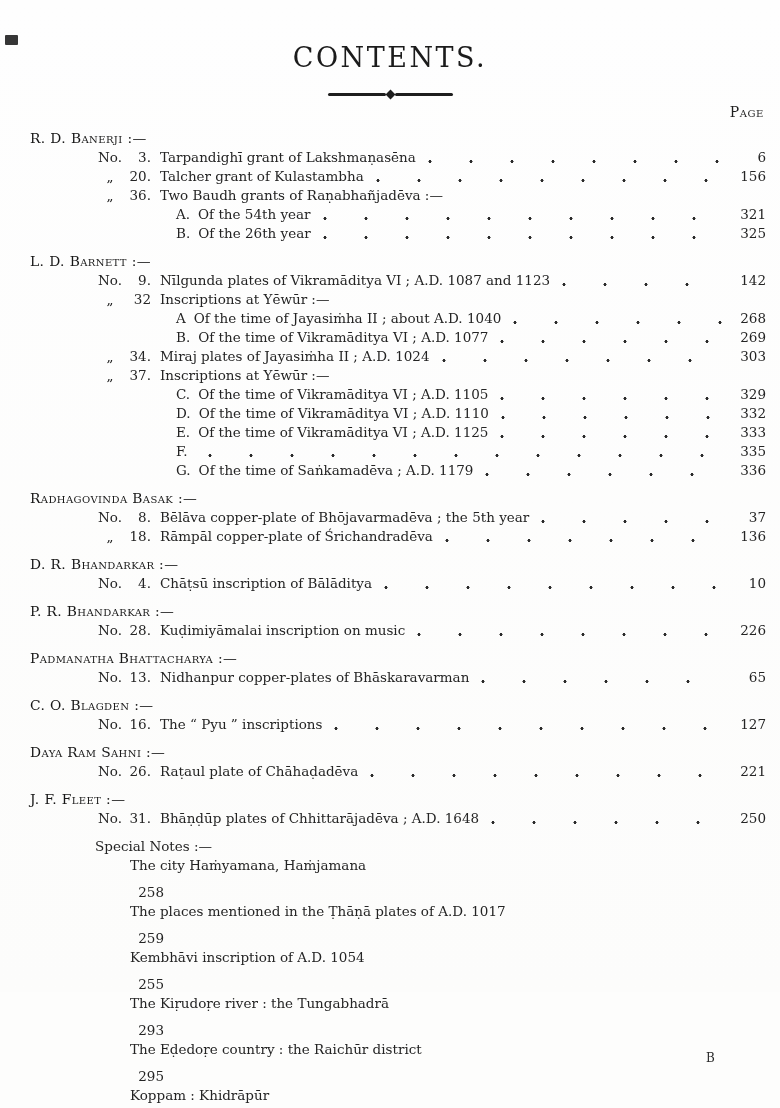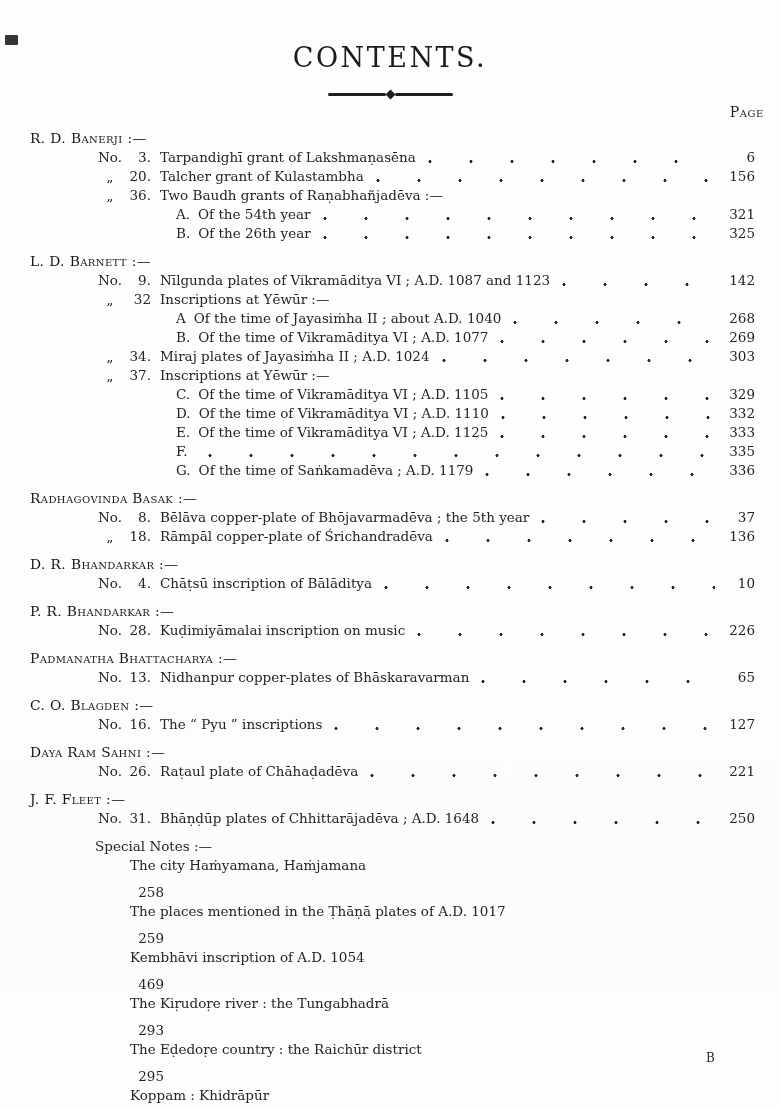--- a/index.html
+++ b/index.html
@@ -56,21 +56,21 @@
     font-variant: small-caps;
     font-size: 14px;
     letter-spacing: 0.6px;
     margin-top: 6px;
     color: #1e1e1e;
   }
   .toc { margin-top: 1px; font-size: 13.5px; }
   .row {
     display: flex; align-items: baseline;
     line-height: 19px;
-    padding-right: 25px;
+    padding-right: 14px;
   }
   .row .text { white-space: nowrap; }
   .row .dots {
     flex: 1 1 auto;
     align-self: flex-end;
     height: 5px;
     margin: 0 6px 3px 12px;
     background-image: radial-gradient(circle at 2px 2.5px, #2a2a2a 1.3px, rgba(0,0,0,0) 1.8px);
     background-size: 41px 5px;
     background-repeat: repeat-x;
@@ -303,21 +303,21 @@
         <span class="pg">258</span>
       </div>
       <div class="row note">
         <span class="text">The places mentioned in the Ṭhāṇā plates of A.D. 1017</span>
         <div class="dots"></div>
         <span class="pg">259</span>
       </div>
       <div class="row note">
         <span class="text">Kembhāvi inscription of A.D. 1054</span>
         <div class="dots"></div>
-        <span class="pg">469</span>
+        <span class="pg">255</span>
       </div>
       <div class="row note">
         <span class="text">The Kiṛudoṛe river : the Tungabhadrā</span>
         <div class="dots"></div>
         <span class="pg">293</span>
       </div>
       <div class="row note">
         <span class="text">The Eḍedoṛe country : the Raichūr district</span>
         <div class="dots"></div>
         <span class="pg">295</span>

